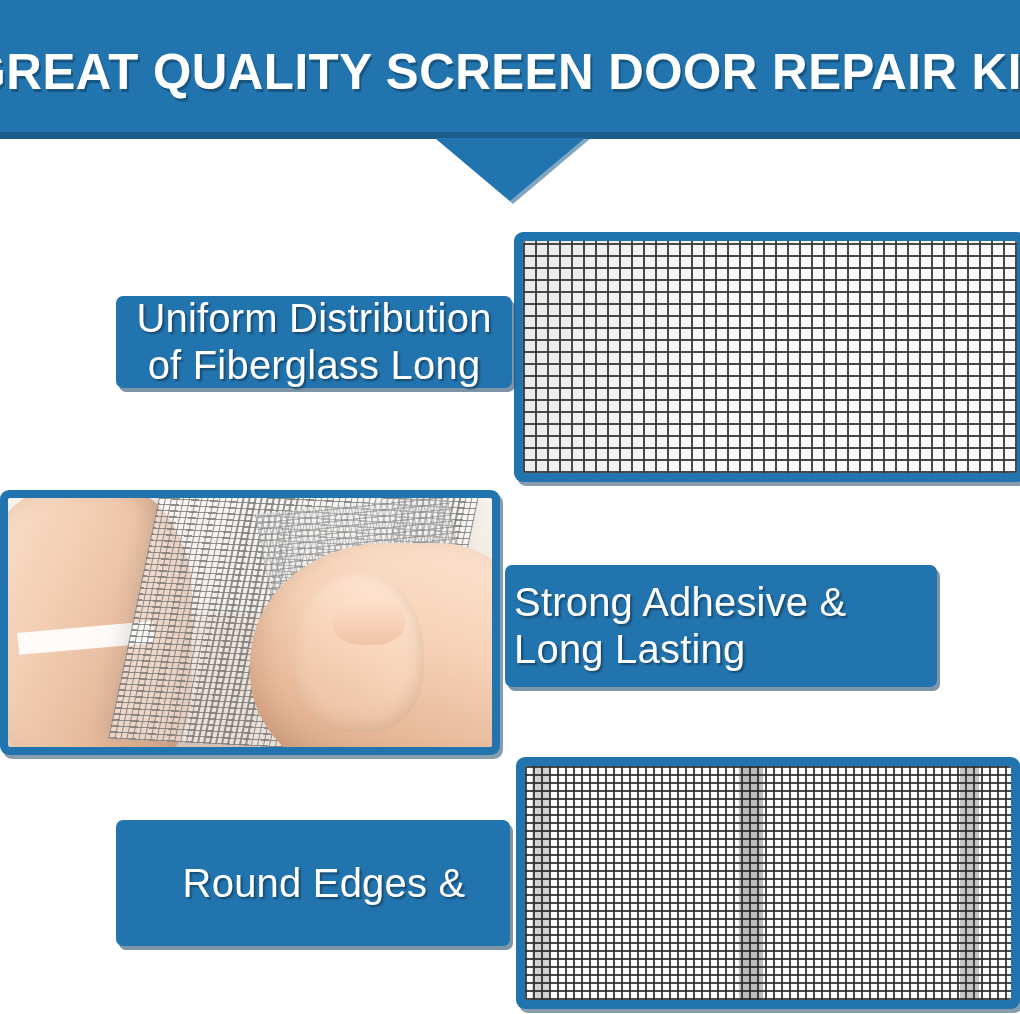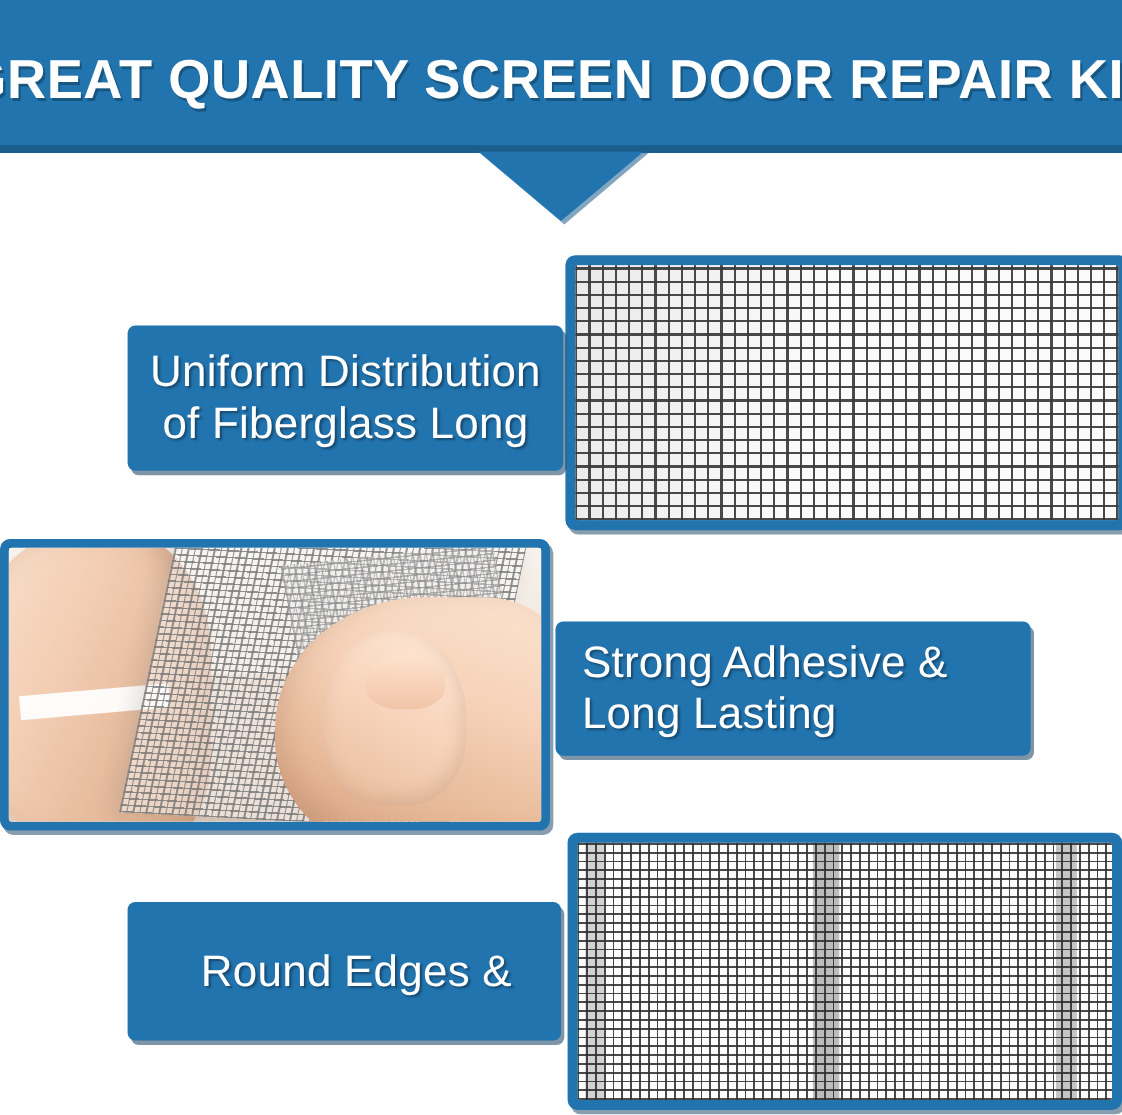--- a/index.html
+++ b/index.html
@@ -96,22 +96,22 @@
   }
   .callout .line {
     font-size: 40px;
     line-height: 1.17;
     font-weight: normal;
     letter-spacing: 0.2px;
     text-shadow: 2px 2px 2px rgba(20,60,92,0.75);
     white-space: nowrap;
   }
 
-  #callout-1 { left: 116px; top: 296px; width: 396px; height: 132px; align-items: center; }
-  #callout-2 { left: 505px; top: 565px; width: 432px; height: 122px; align-items: flex-start; padding-left: 24px; }
+  #callout-1 { left: 116px; top: 296px; width: 396px; height: 92px; align-items: center; }
+  #callout-2 { left: 505px; top: 565px; width: 432px; height: 122px; align-items: flex-start; padding-left: 9px; }
   #callout-3 { left: 116px; top: 820px; width: 394px; height: 126px; align-items: center; gap: 17px; }
   #callout-3 .line { padding-left: 22px; }
 
   
   .panel {
     position: absolute;
     background: #2274ae;
     border-radius: 9px;
     box-shadow: 3px 4px 0 rgba(18,62,94,0.5);
     box-sizing: border-box;

